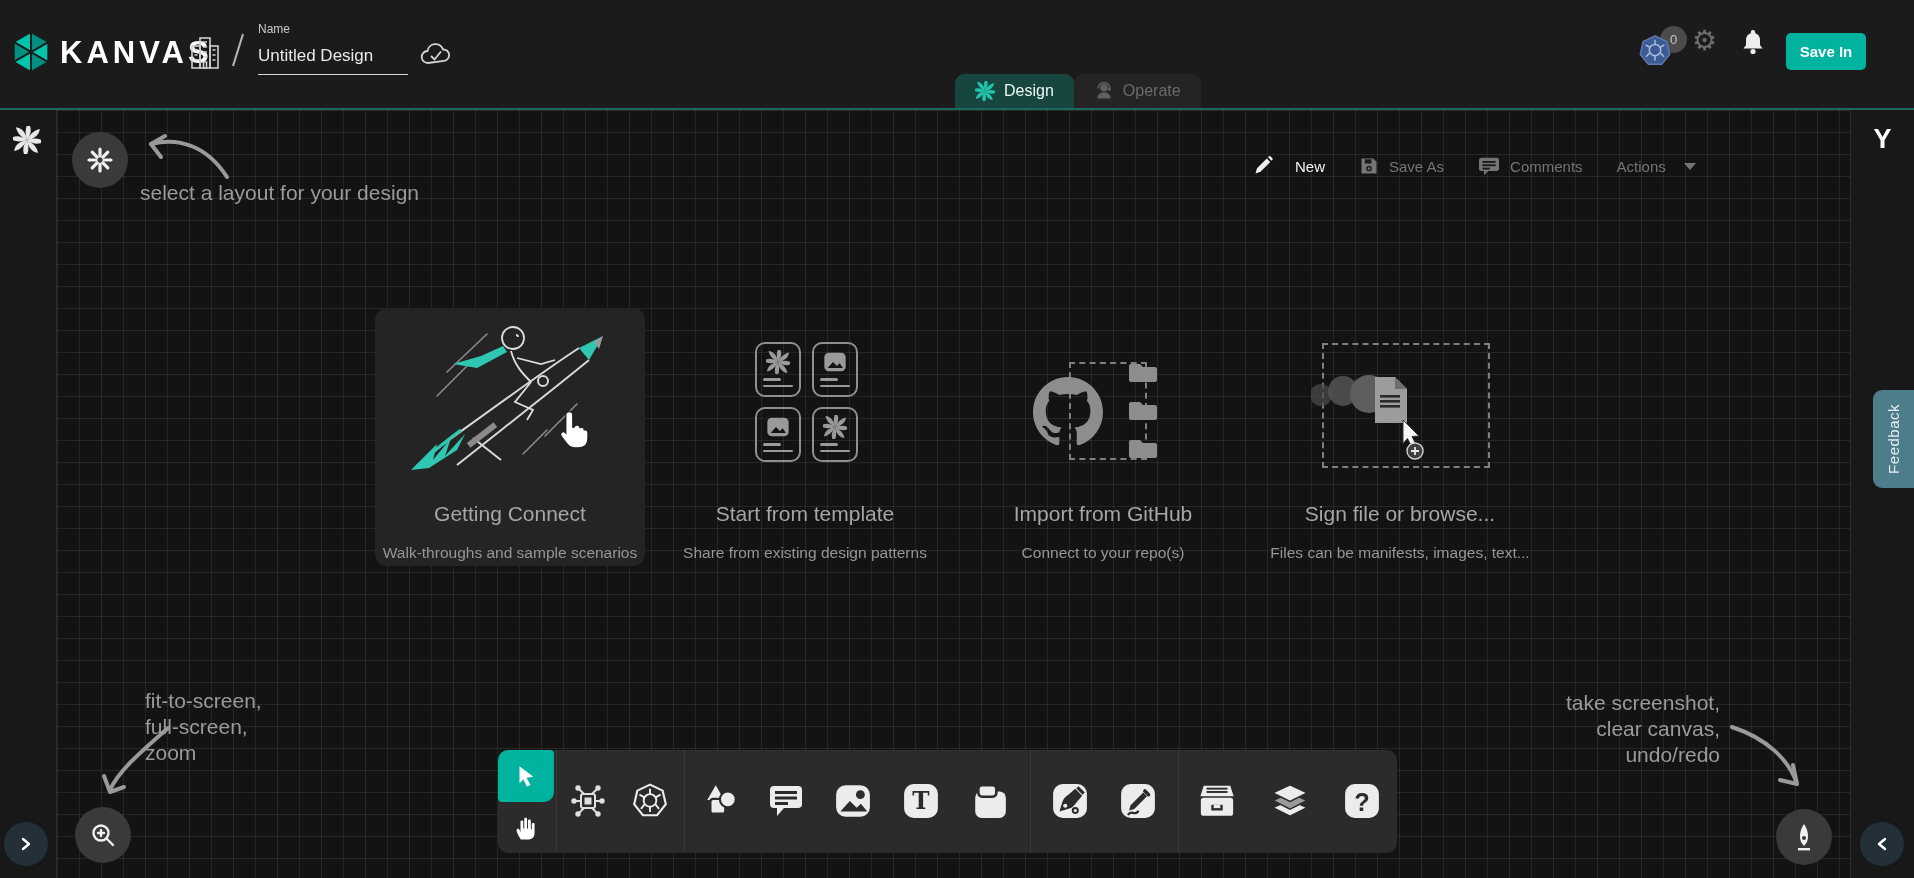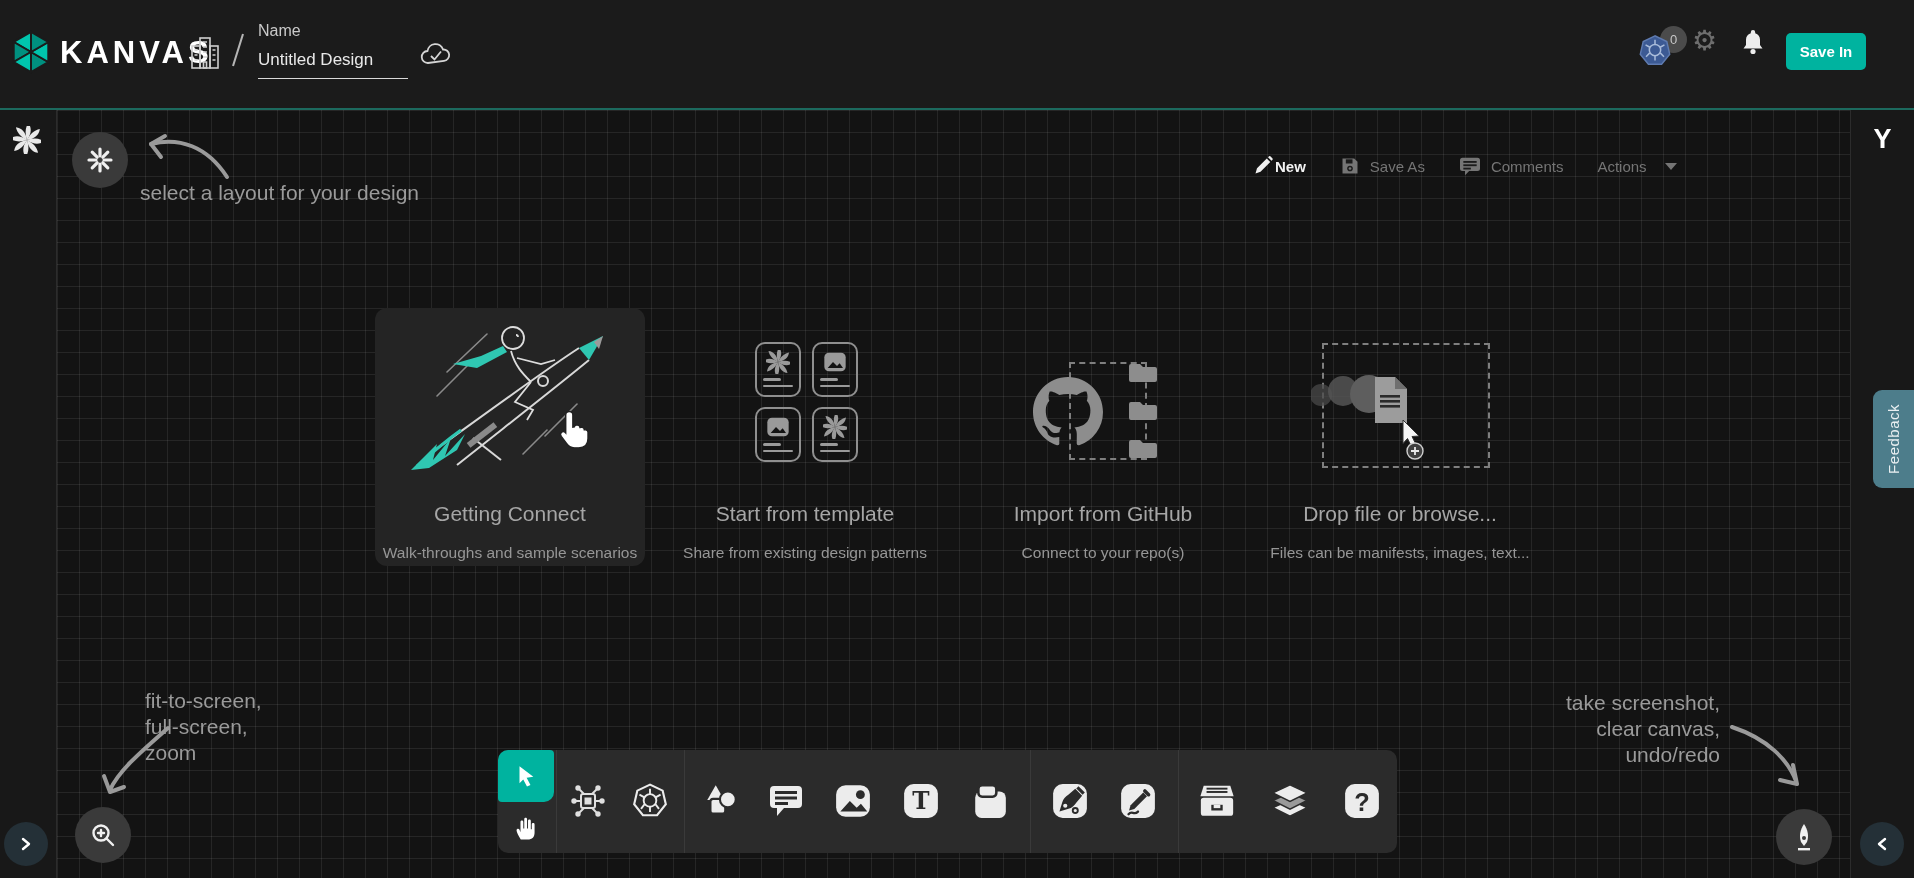--- a/index.html
+++ b/index.html
@@ -8,21 +8,21 @@
     font-family:"Liberation Sans",sans-serif;background:#151515;color:#ddd}
 
   
   .header{position:absolute;top:0;left:0;width:100%;height:108px;background:#1b1b1b}
   .logo-hex{position:absolute;left:12px;top:30px}
   .wordmark{position:absolute;left:60px;top:35px;font-size:31px;font-weight:800;
     letter-spacing:4px;color:#fff}
   .org-icon{position:absolute;left:190px;top:36px;color:#cfcfcf}
   .slash-icon{position:absolute;left:230px;top:30px}
   .name-block{position:absolute;left:258px;top:22px}
-  .name-label{font-size:16px;color:#c9c9c9}
+  .name-label{font-size:12px;color:#c9c9c9}
   .name-input{display:block;margin-top:8px;width:150px;background:transparent;border:none;
     border-bottom:1px solid #d9d9d9;color:#e8e8e8;font-size:17px;padding:2px 0 8px 0;
     font-family:"Liberation Sans",sans-serif;outline:none}
   .cloud-icon{position:absolute;left:420px;top:42px;color:#d5d5d5}
 
   .tabs{position:absolute;left:955px;bottom:0;display:flex}
   .tab{height:34px;display:flex;align-items:center;gap:9px;padding:0 20px;
     border-radius:9px 9px 0 0;cursor:pointer}
   .tab-design{background:#16463f;color:#eef7f5;font-size:16px}
   .tab-operate{background:#242424;color:#6b6b6b;font-size:16px}
@@ -61,21 +61,21 @@
   .hint-bl{left:88px;top:578px}
   .hint-br{left:1443px;top:580px;width:220px;text-align:right}
   .hint-arrows{position:absolute;left:0;top:0;pointer-events:none}
 
   .layout-btn{position:absolute;left:15px;top:22px;width:56px;height:56px;border-radius:50%;
     background:#3a3a3a;display:flex;align-items:center;justify-content:center;cursor:pointer}
 
   
   .ctoolbar{position:absolute;left:1196px;top:38px;height:36px;display:flex;align-items:center}
   .ct-label{font-size:15px}
-  .ct-new{color:#f2f2f2;font-weight:bold;margin:0 34px 0 2px;cursor:pointer}
+  .ct-new{color:#f2f2f2;font-weight:normal;margin:0 34px 0 22px;cursor:pointer}
   .ct-dim{color:#757575;cursor:pointer}
   .ct-gap{margin-right:34px;margin-left:10px}
   .caret-down{width:0;height:0;border-left:6px solid transparent;border-right:6px solid transparent;
     border-top:7px solid #757575;margin-left:18px;cursor:pointer}
   .share-btn{position:absolute;left:1593px;top:30px;width:174px;height:46px;border-radius:10px;
     border:1px solid #383838;background:#1f1f1f;display:flex;align-items:center;
     justify-content:space-between;padding:0 20px;cursor:pointer}
   .share-btn span{color:#5c5c5c;font-size:16px}
 
   
@@ -155,20 +155,37 @@
     <div class="name-block">
       <div class="name-label">Name</div>
       <input class="name-input" value="Untitled Design" style="">
     </div>
 
     <svg class="cloud-icon" width="32" height="26" viewBox="0 0 32 26" fill="none" stroke="currentColor" stroke-width="1.8">
       <path d="M8 21 a6 6 0 0 1 -.5-12 8 8 0 0 1 15.5-1.5 5.5 5.5 0 0 1 1 11.3 z"></path>
       <polyline points="11,14 14.5,17.5 21,9.5"></polyline>
     </svg>
 
+    <div class="tabs">
+      <div class="tab tab-design">
+        <svg width="20" height="20" viewBox="0 0 24 24">
+            <use href="#pinwheel" x="0" y="0" width="24" height="24" color="#21c5ae"></use>
+          </svg>
+        <span>Design</span>
+      </div>
+      <div class="tab tab-operate">
+        <svg width="20" height="20" viewBox="0 0 24 24" fill="#5f5f5f">
+          <circle cx="12" cy="8" r="4.5"></circle>
+          <path d="M4 21 c0-5 4-7.5 8-7.5 s8 2.5 8 7.5 z"></path>
+          <path d="M5 9 a7 7 0 0 1 14 0" fill="none" stroke="#5f5f5f" stroke-width="2"></path>
+          <circle cx="18.5" cy="10" r="1.8"></circle>
+        </svg>
+        <span>Operate</span>
+      </div>
+    </div>
 
     <div class="k8s-chip">
       <div class="k8s-badge">0</div>
       <svg class="k8s-hept" width="34" height="34" viewBox="0 0 36 36">
         <polygon points="18,2 5.5,8 2.4,21.5 11,32 25,32 33.6,21.5 30.5,8" fill="#3c5a94" stroke="#5f7bb0" stroke-width="1.5"></polygon>
         <circle cx="18" cy="17" r="6" fill="none" stroke="#a9bcda" stroke-width="1.6"></circle>
         <g stroke="#a9bcda" stroke-width="1.6">
           <line x1="18" y1="11" x2="18" y2="6"></line>
             <line x1="18" y1="23" x2="18" y2="28"></line>
           <line x1="12.5" y1="14" x2="8" y2="11.5"></line>
@@ -349,21 +366,21 @@
             <polygon points="20,0 32,12 20,12" fill="#6f6f6f"></polygon>
             <rect x="5" y="18" width="20" height="2.6" fill="#2a2a2a"></rect>
             <rect x="5" y="23" width="20" height="2.6" fill="#2a2a2a"></rect>
             <rect x="5" y="28" width="20" height="2.6" fill="#2a2a2a"></rect>
           </g>
           <path d="M92 55 l16 16 -7 .5 4.5 9 -4.5 2 -4.5-9 -4.5 5 z" fill="#f5f5f5" stroke="#333" stroke-width="1"></path>
           <circle cx="104" cy="86" r="8" fill="#3f3f3f" stroke="#cfcfcf" stroke-width="1.4"></circle>
           <path d="M104 82 v8 M100 86 h8" stroke="#e8e8e8" stroke-width="1.8"></path>
         </svg>
       </div>
-      <div class="card-title" style="left:1183px;top:392px">Drop file or browse...</div>
+      <div class="card-title" style="left:1183px;top:392px">Sign file or browse...</div>
       <div class="card-sub" style="left:1163px;top:434px">Files can be manifests, images, text...</div>
 
       <div class="dock">
         <div class="tool-select">
           <svg width="26" height="26" viewBox="0 0 32 32">
             <path d="M8 4 L25 17 L16.8 18.3 L21.5 27 L17.2 29 L12.6 20.3 L8 25 Z" fill="#fff"></path>
           </svg>
         </div>
         <div class="tool-pan">
           <svg width="28" height="28" viewBox="0 0 32 32">

